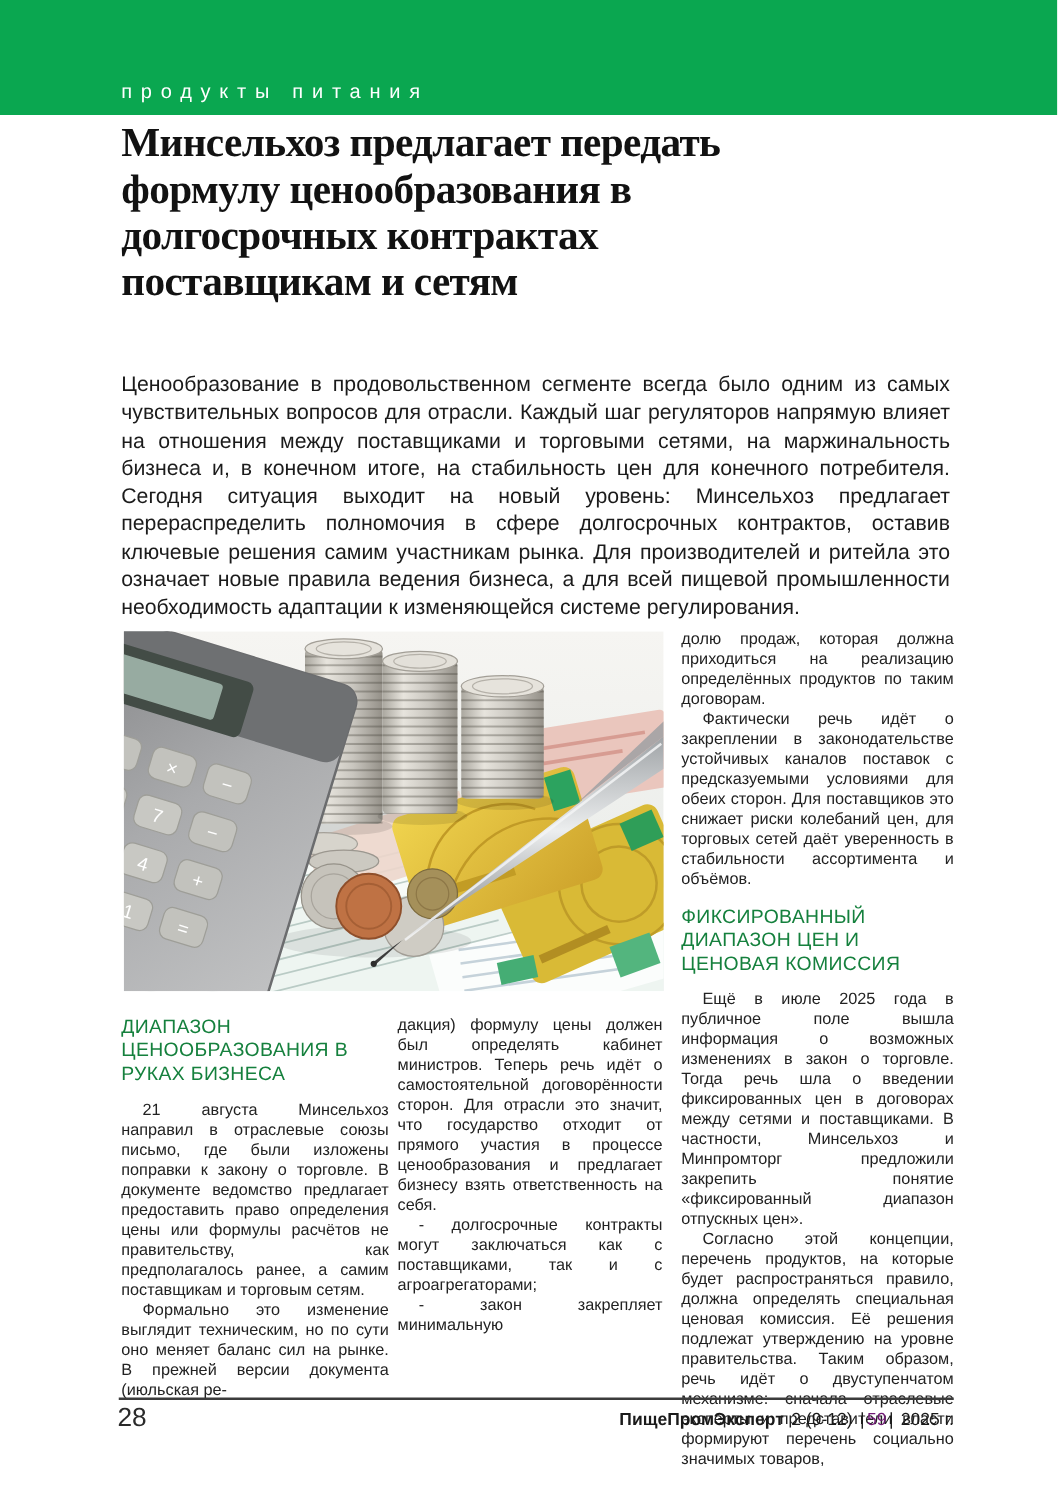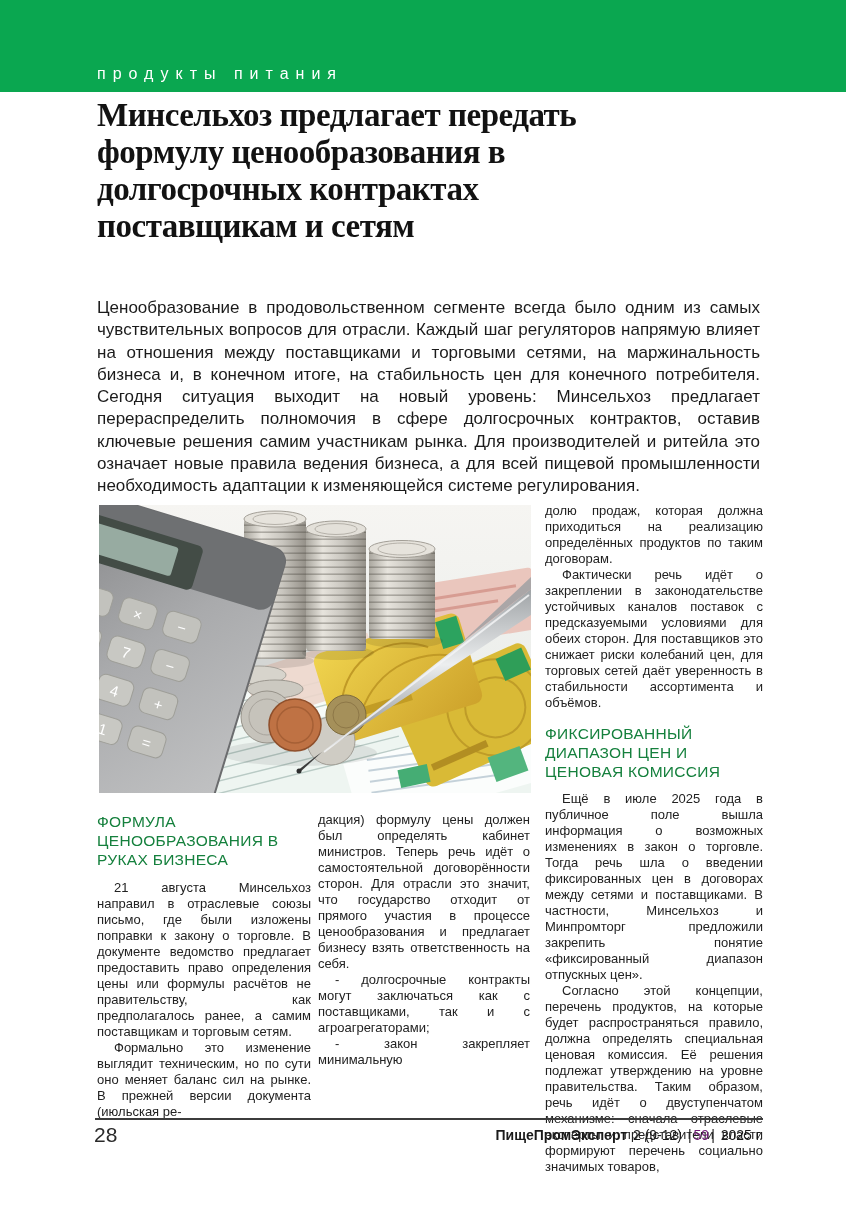--- a/index.html
+++ b/index.html
@@ -231,21 +231,21 @@
           <rect x="8" y="212" width="36" height="26" rx="7" fill="#c8c8c3" stroke="#9e9e98"></rect>
             <text x="26" y="231" font-size="15">1</text>
           <rect x="54" y="212" width="36" height="26" rx="7" fill="#c2c2bd" stroke="#9e9e98"></rect>
             <text x="72" y="231" font-size="15">=</text>
         </g>
       </g>
     </svg>
   </div>
 
   <div class="col col-left">
-    <h2>ФОРМУЛА ЦЕНООБРАЗОВАНИЯ В РУКАХ БИЗНЕСА</h2>
+    <h2>ДИАПАЗОН ЦЕНООБРАЗОВАНИЯ В РУКАХ БИЗНЕСА</h2>
     <p>21 августа Минсельхоз направил в отраслевые союзы письмо, где были изложены поправки к закону о торговле. В документе ведомство предлагает предоставить право определения цены или формулы расчётов не правительству, как предполагалось ранее, а самим поставщикам и торговым сетям.</p>
     <p>Формально это изменение выглядит техническим, но по сути оно меняет баланс сил на рынке. В прежней версии документа (июльская ре-</p>
   </div>
 
   <div class="col col-mid">
     <p class="cont">дакция) формулу цены должен был определять кабинет министров. Теперь речь идёт о самостоятельной договорённости сторон. Для отрасли это значит, что государство отходит от прямого участия в процессе ценообразования и предлагает бизнесу взять ответственность на себя.</p>
     <p>- долгосрочные контракты могут заключаться как с поставщиками, так и с агроагрегаторами;</p>
     <p>- закон закрепляет минимальную</p>
   </div>
 

